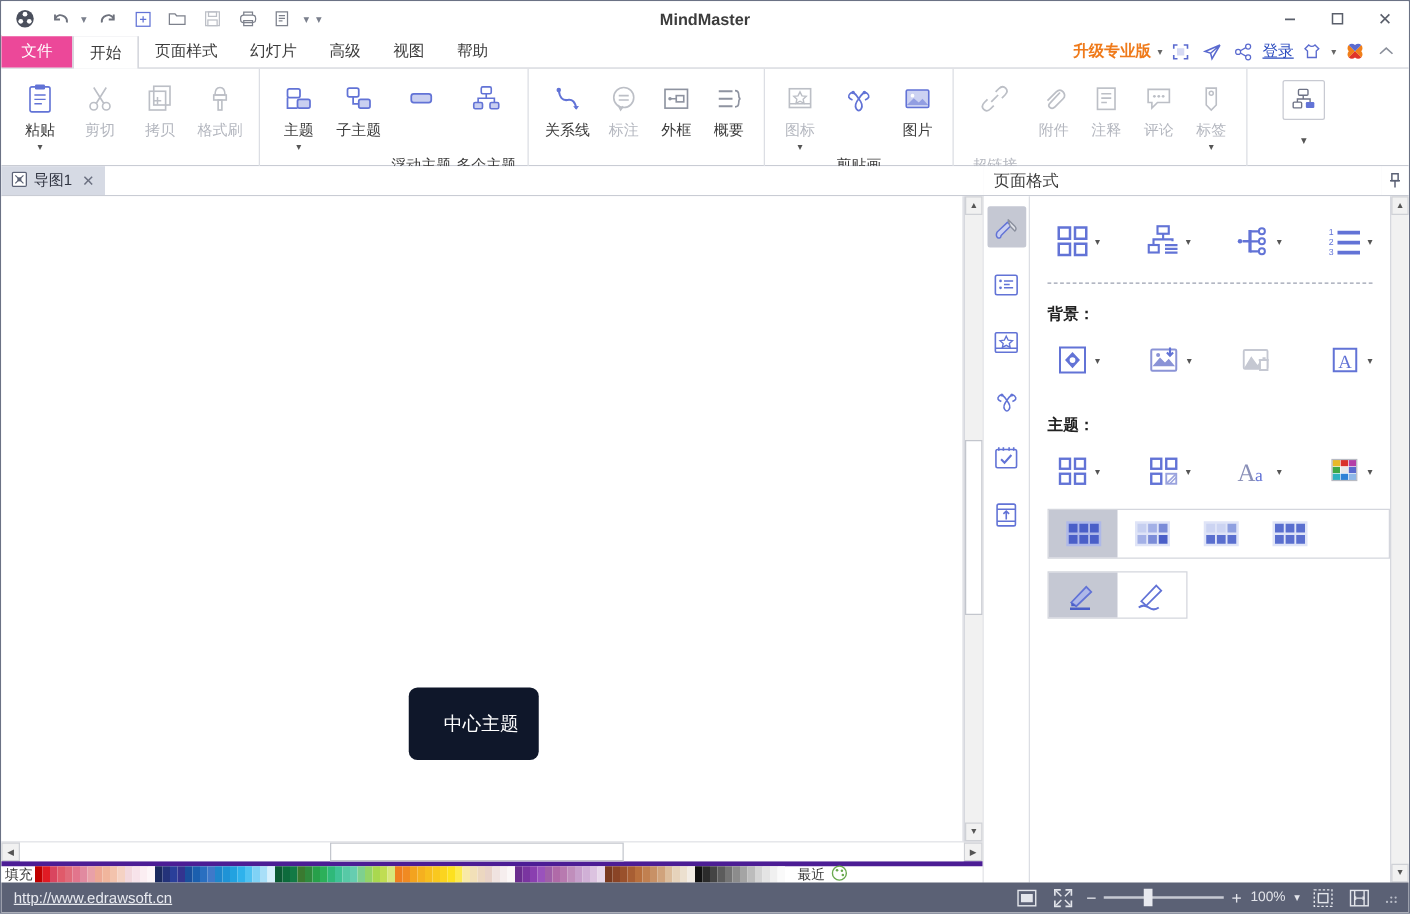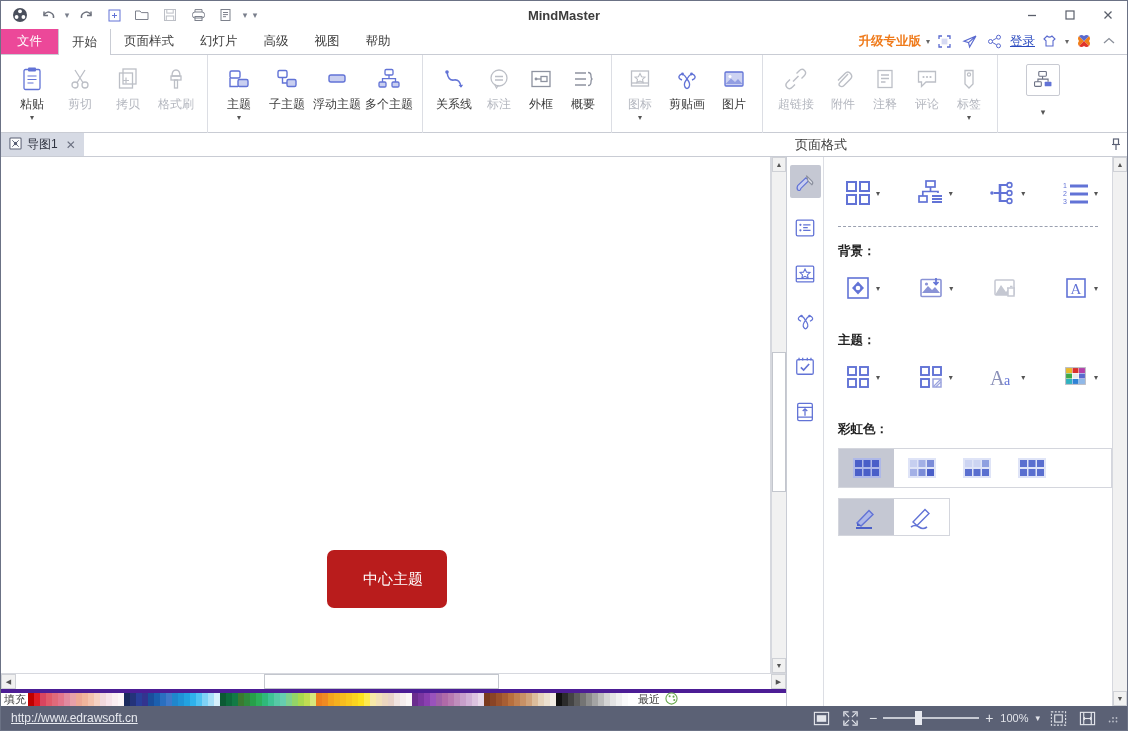--- a/index.html
+++ b/index.html
@@ -58,21 +58,21 @@
   .ribbon {
     height:78px; display:flex; align-items:stretch; background:#fff;
     border-bottom:1px solid #c9ccd4; flex:0 0 78px;
   }
   .rgroup { display:flex; align-items:flex-start; padding:5px 7px 0 7px; border-right:1px solid #dcdee4; height:78px;}
   .rgroup:last-child { border-right:none; }
   .ritem {
     width:48px; display:flex; flex-direction:column; align-items:center;
     padding-top:4px; cursor:pointer; user-select:none;
   }
-  .ritem.w52 { width:52px; }
+  .ritem.w52 { width:52px;gap:28px; }
   .ritem.w42 { width:42px; }
   .ritem .glyph { height:30px; display:flex; align-items:center; justify-content:center; }
   .ritem .lbl { font-size:12px; color:#3c3c3c; margin-top:2px; white-space:nowrap; }
   .ritem .sub { font-size:8px; color:#555; line-height:8px; margin-top:1px; }
   .ritem.disabled .lbl { color:#b4b7bf; }
   .ritem.boxed .glyph {
     border:1px solid #c8cad2; width:34px; height:32px; border-radius:2px;
   }
 
   
@@ -93,22 +93,22 @@
   .tabstrip .pin { width:22px; background:#fff; display:flex; align-items:center; justify-content:center; color:#5b6175;}
 
   
   .body { flex:1; display:flex; min-height:0; }
 
   
   .canvaswrap { flex:1; display:flex; flex-direction:column; min-width:0; border-right:1px solid #c9ccd4;}
   .canvasrow { flex:1; display:flex; min-height:0; }
   .canvas { flex:1; background:#fff; position:relative; border-right:1px solid #d6d8de; overflow:hidden;}
   .node {
-    position:absolute; left:326px; top:393px; width:120px; height:58px;
-    background:#b91c1c; border-radius:7px; color:#fff; font-size:15px;
+    position:absolute; left:326px; top:393px; width:104px; height:58px;
+    background:#0f172a; border-radius:7px; color:#fff; font-size:15px;
     display:flex; align-items:center; justify-content:center;padding-left:12px;
   }
   .vscroll { width:15px; background:#f1f1f1; display:flex; flex-direction:column; border-left:1px solid #d6d8de;}
   .sb-arrow { height:15px; background:#f1f1f1; border:1px solid #cfd1d6; display:flex; align-items:center; justify-content:center; color:#555; font-size:7px;}
   .sb-track { flex:1; position:relative; }
   .sb-thumb { position:absolute; left:0; right:0; background:#fff; border:1px solid #c3c6cd;}
   .hscrollrow { height:16px; display:flex; flex:0 0 16px; background:#f1f1f1; border-top:1px solid #d6d8de;}
   .hsb-arrow { width:15px; background:#f1f1f1; border:1px solid #cfd1d6; display:flex; align-items:center; justify-content:center; font-size:7px; color:#555;}
   .hsb-track { flex:1; position:relative; background:#fff; }
   .hsb-thumb { position:absolute; top:0; bottom:0; background:#fff; border:1px solid #c3c6cd; }
@@ -882,21 +882,20 @@
                 <rect x="3" y="15" width="6" height="5" fill="#2fb2c0"></rect>
                   <rect x="9.5" y="15" width="6" height="5" fill="#2f82d6"></rect>
                   <rect x="16" y="15" width="6" height="5" fill="#8fb8e8"></rect>
                 <rect x="2.6" y="3.6" width="19.8" height="16.8" stroke="#b7bac2" fill="none" stroke-width="1"></rect>
               </svg>
             </span>
             <span class="cd">▾</span>
           </span>
         </div>
 
-        <div class="rlabel" style="margin-top:24px;">彩虹色：</div>
         <div class="swatchbox">
           <div class="swatchcell sel">
             <svg width="30" height="22" viewBox="0 0 30 22">
                 <rect x="1" y="1" width="28" height="20" fill="#aeb8e8"></rect>
                 <rect x="3" y="3" width="7" height="7" fill="#4a5fc8"></rect>
                 <rect x="11.5" y="3" width="7" height="7" fill="#4a5fc8"></rect>
                 <rect x="20" y="3" width="7" height="7" fill="#4a5fc8"></rect>
                 <rect x="3" y="12" width="7" height="7" fill="#4a5fc8"></rect>
                 <rect x="11.5" y="12" width="7" height="7" fill="#4a5fc8"></rect>
                 <rect x="20" y="12" width="7" height="7" fill="#4a5fc8"></rect>

